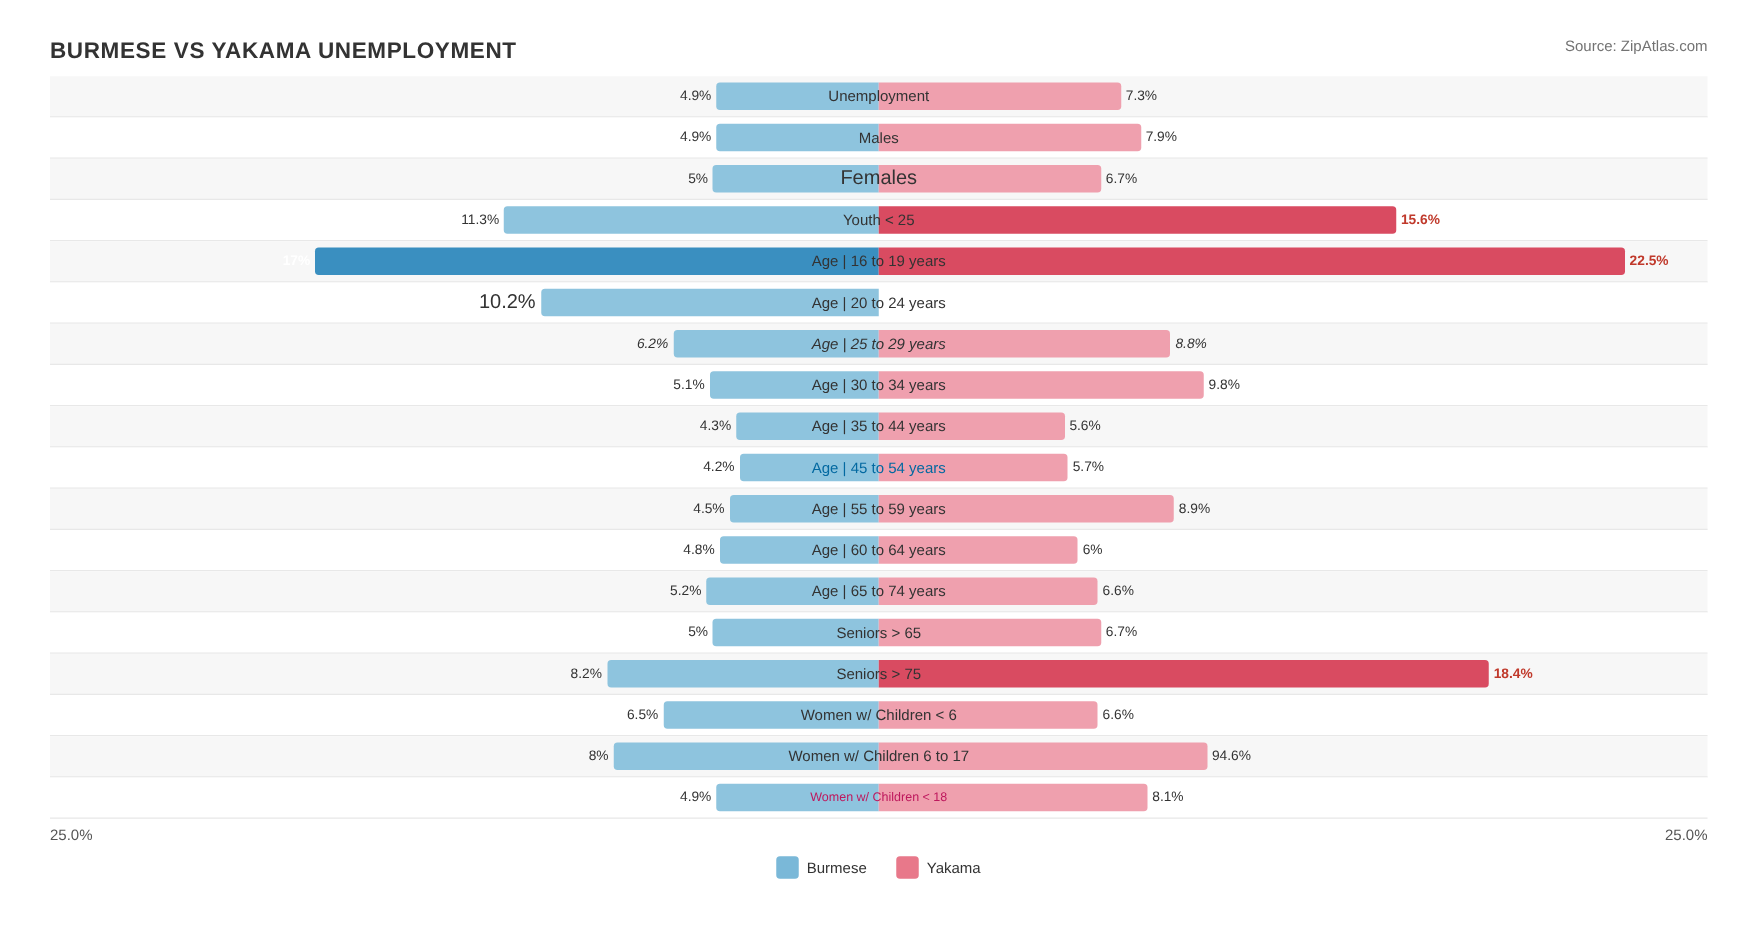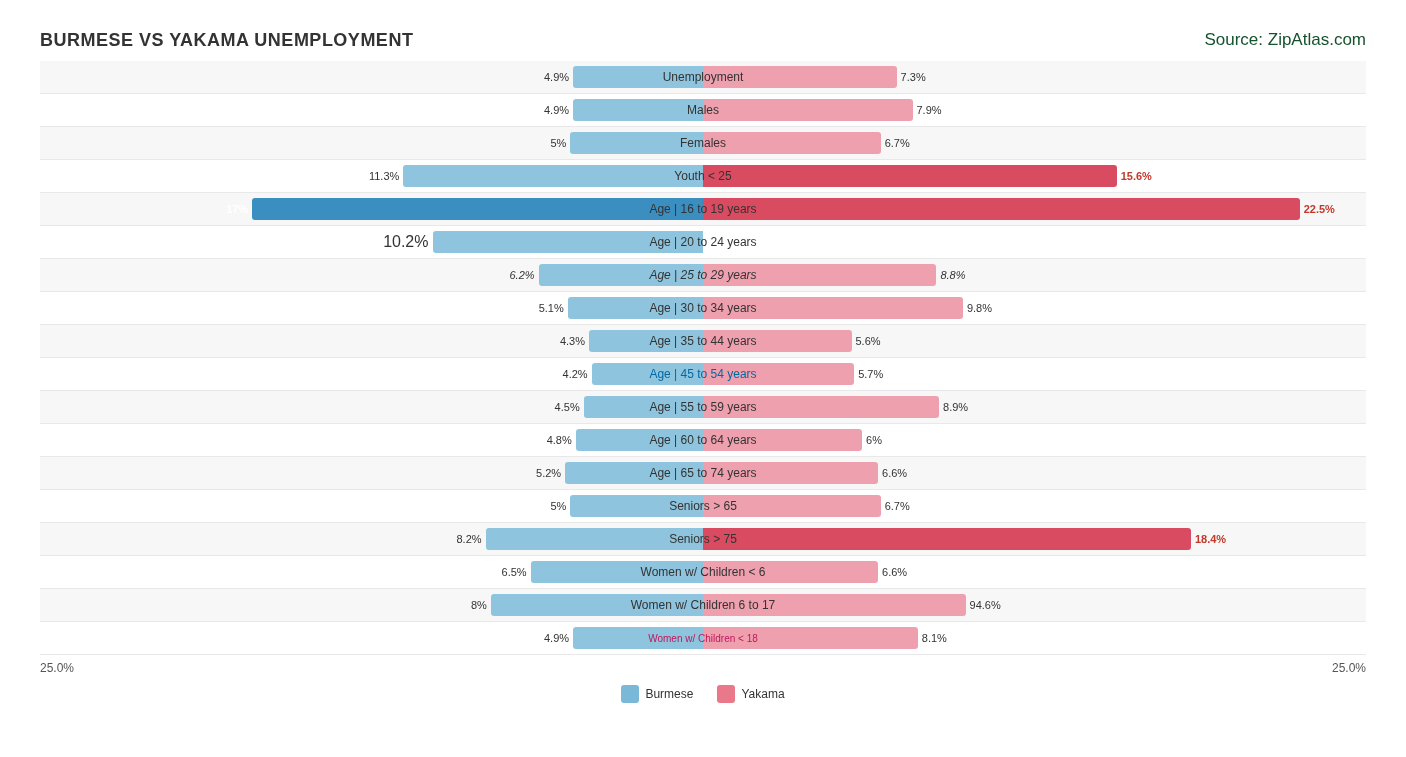--- a/index.html
+++ b/index.html
@@ -22,22 +22,22 @@
       margin-bottom: 10px;
     }
     .chart-title {
       font-size: 18px;
       font-weight: bold;
       color: #333;
       text-transform: uppercase;
       letter-spacing: 0.5px;
     }
     .chart-source {
-      font-size: 17px;
-      color: #14532d;
+      font-size: 12px;
+      color: #737373;
     }
     .chart-area {
       position: relative;
       width: 100%;
     }
 
     
     .axis-row {
       display: flex;
       align-items: center;
@@ -110,21 +110,21 @@
       </div>
       <div style="display: flex; width: 100%; height: 33px; align-items: center; position: relative; background: rgb(247, 247, 247); border-bottom: 1px solid rgb(232, 232, 232);">
         <div style="width: 50%; height: 33px; display: flex; align-items: center; position: relative; overflow: visible;">
           <span style="position: absolute; right: calc(20% + 4px); font-size: 11px; color: rgb(51, 51, 51); font-weight: 500; white-space: nowrap; z-index: 6;">5%</span>
           <div style="position: absolute; right: 0px; width: 20%; height: 22px; background: rgb(142, 196, 222); border-radius: 3px 0px 0px 3px; z-index: 3;"></div>
         </div>
         <div style="width: 50%; height: 33px; display: flex; align-items: center; position: relative; overflow: visible;">
           <div style="position: absolute; left: 0px; width: 26.8%; height: 22px; background: rgb(239, 160, 174); border-radius: 0px 3px 3px 0px; z-index: 3;"></div>
           <span style="position: absolute; left: calc(26.8% + 4px); font-size: 11px; color: rgb(51, 51, 51); font-weight: 500; white-space: nowrap; z-index: 6;">6.7%</span>
         </div>
-        <div style="position: absolute; left: 50%; transform: translateX(-50%); z-index: 10; white-space: nowrap; font-size: 12px; color: rgb(51, 51, 51); font-weight: 400; background: transparent; pointer-events: none; text-align: center;">Females</div>
+        <div style="position: absolute; left: 50%; transform: translateX(-50%); z-index: 10; white-space: nowrap; font-size: 16px; color: rgb(51, 51, 51); font-weight: 400; background: transparent; pointer-events: none; text-align: center;">Females</div>
       </div>
       <div style="display: flex; width: 100%; height: 33px; align-items: center; position: relative; background: rgb(255, 255, 255); border-bottom: 1px solid rgb(232, 232, 232);">
         <div style="width: 50%; height: 33px; display: flex; align-items: center; position: relative; overflow: visible;">
           <span style="position: absolute; right: calc(45.2% + 4px); font-size: 11px; color: rgb(51, 51, 51); font-weight: 500; white-space: nowrap; z-index: 6;">11.3%</span>
           <div style="position: absolute; right: 0px; width: 45.2%; height: 22px; background: rgb(142, 196, 222); border-radius: 3px 0px 0px 3px; z-index: 3;"></div>
         </div>
         <div style="width: 50%; height: 33px; display: flex; align-items: center; position: relative; overflow: visible;">
           <div style="position: absolute; left: 0px; width: 62.4%; height: 22px; background: rgb(217, 75, 97); border-radius: 0px 3px 3px 0px; z-index: 3;"></div>
           <span style="position: absolute; left: calc(62.4% + 4px); font-size: 11px; color: rgb(192, 57, 43); font-weight: bold; white-space: nowrap; z-index: 6;">15.6%</span>
         </div>

